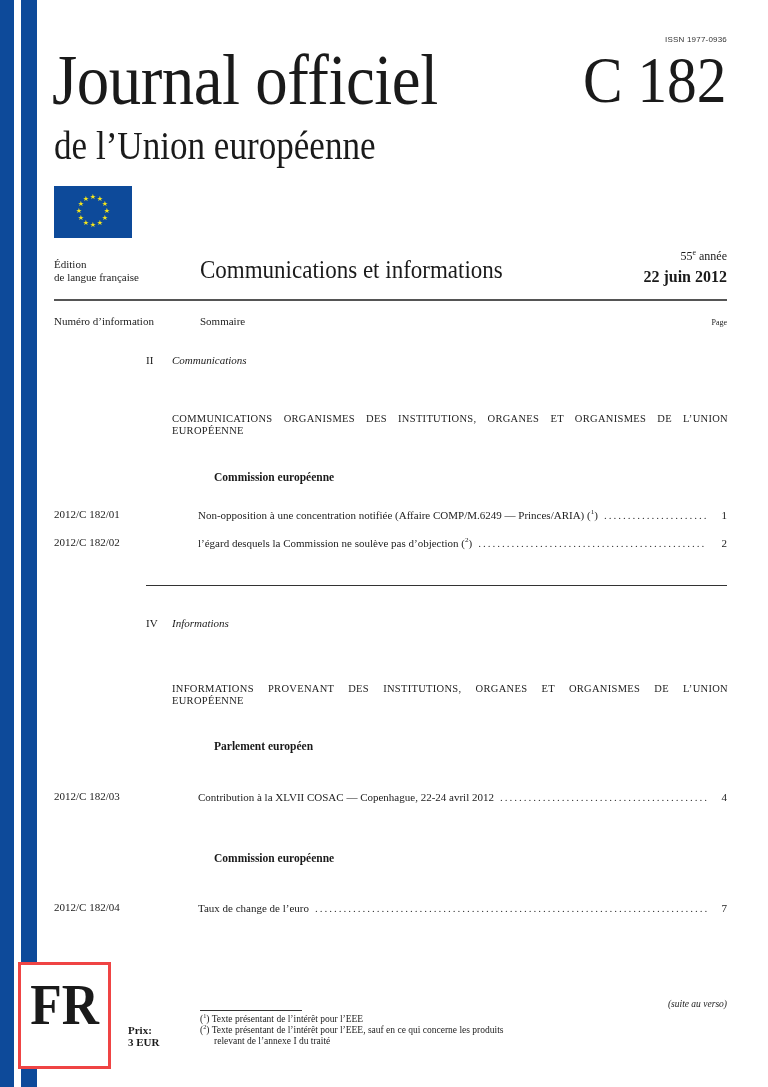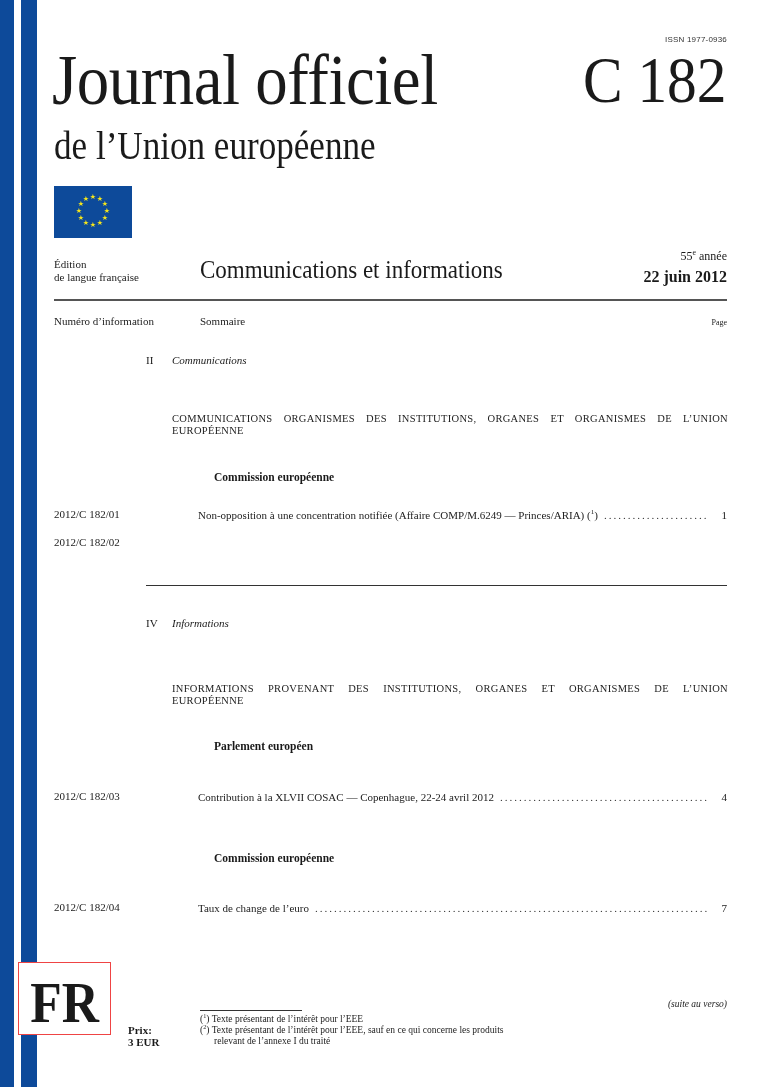--- a/index.html
+++ b/index.html
@@ -31,21 +31,21 @@
     .caps .l1 { display: block; text-align: justify; text-align-last: justify; }
     .org { left: 214px; font-size: 11.5px; font-weight: bold; }
     .entry-num { left: 54px; font-size: 11px; color: #222; }
     .entry { left: 198px; width: 529px; font-size: 11px; line-height: 14px; color: #222; }
     .entry-line { display: flex; white-space: nowrap; }
     .entry-line .txt { flex: 0 0 auto; }
     .entry-line .dots { flex: 1 1 auto; overflow: hidden; margin: 0 6px; letter-spacing: 2px; color: #333; }
     .entry-line .dots::before { content: "................................................................................................................................................................................................................"; }
     .entry-line .pg { flex: 0 0 auto; width: 14px; text-align: right; }
     .rule-mid { left: 146px; top: 585px; width: 581px; height: 1px; background: #333; }
-    .fr-box { left: 18px; top: 962px; width: 93px; height: 73px; background: #fff; border: 1px solid #ef4444; box-sizing: border-box; }
+    .fr-box { left: 18px; top: 962px; width: 93px; height: 107px; background: #fff; border: 3px solid #ef4444; box-sizing: border-box; }
     .fr-text { position: absolute; left: 0; right: 0; top: 8px; text-align: center; font-size: 56px; line-height: 64px; font-weight: bold; transform: scaleX(0.92); }
     .prix { left: 128px; top: 1024px; font-size: 11px; font-weight: bold; line-height: 12px; }
     .fn-rule { left: 200px; top: 1010px; width: 102px; height: 1px; background: #333; }
     .fn { left: 200px; top: 1014px; font-size: 9.5px; line-height: 11px; color: #222; }
     .fn .ind { padding-left: 14px; display: block; }
     .suite { right: 41px; top: 999px; font-size: 9.5px; font-style: italic; color: #222; }
     sup { font-size: 0.65em; line-height: 0; }
   </style>
 </head>
 <body>
@@ -105,20 +105,25 @@
 <div class="abs entry" style="top:508px;">
   <div class="entry-line">
     <span class="txt"><span>Non-opposition à une concentration notifiée (Affaire COMP/M.6249 — Princes/ARIA) </span>(<sup>1</sup>)</span>
     <span class="dots"></span>
     <span class="pg">1</span>
   </div>
 </div>
 
 <div class="abs entry-num" style="top:536px;">2012/C 182/02</div>
 <div class="abs entry" style="top:536px;">
+  <div class="entry-line">
+    <span class="txt"><span>l’égard desquels la Commission ne soulève pas d’objection </span>(<sup>2</sup>)</span>
+    <span class="dots"></span>
+    <span class="pg">2</span>
+  </div>
 </div>
 
 <div class="abs rule-mid"></div>
 
 <div class="abs sec-num" style="left:146px; top:617px;">IV</div>
 <div class="abs sec-title" style="left:172px; top:617px;">Informations</div>
 
 <div class="abs caps" style="top:683px;">
   <span class="l1">INFORMATIONS PROVENANT DES INSTITUTIONS, ORGANES ET ORGANISMES DE L’UNION</span>
   <span>EUROPÉENNE</span>

